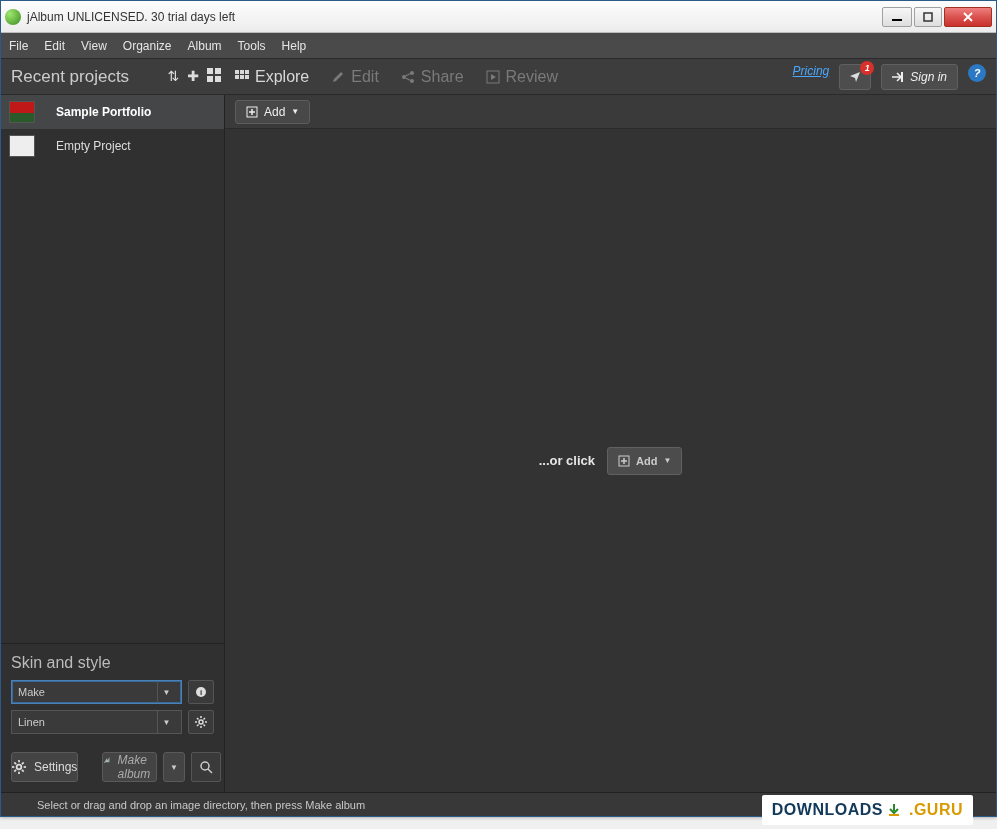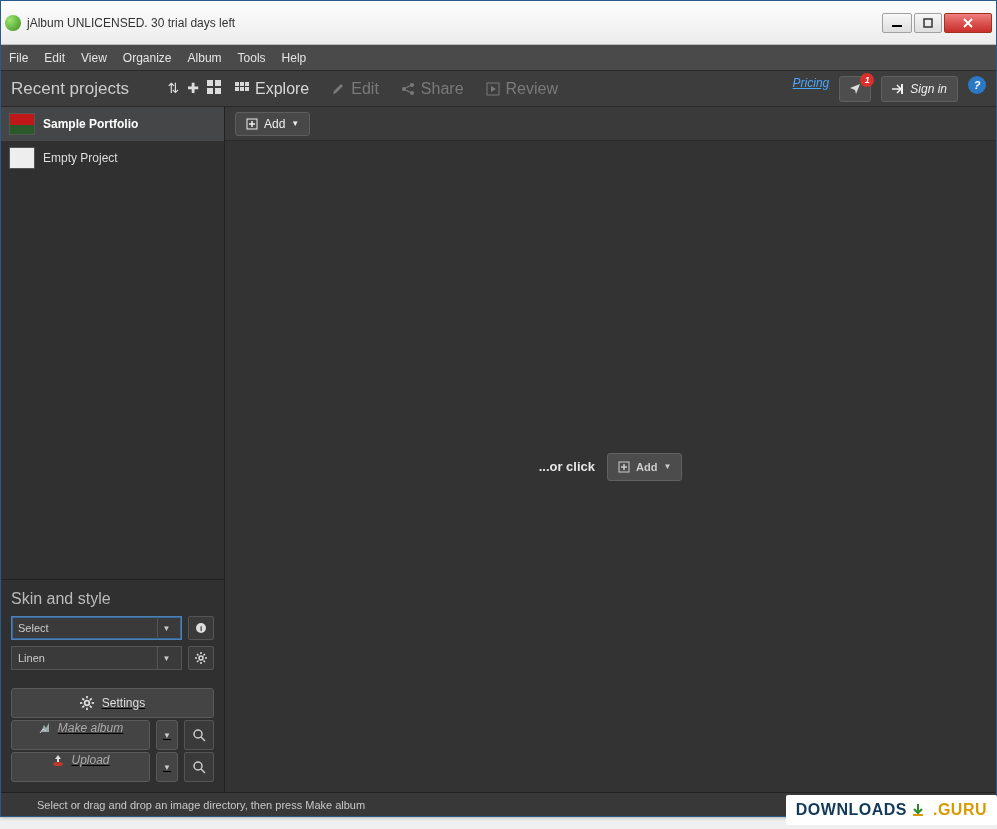--- a/index.html
+++ b/index.html
@@ -1,21 +1,21 @@
 <!DOCTYPE html>
 <html><head>
 <meta charset="utf-8">
 <style>
 * { margin: 0; padding: 0; box-sizing: border-box; font-family: "Segoe UI", Tahoma, sans-serif; }
 body { background: #f0f0f0; width: 997px; height: 829px; overflow: hidden; position: relative; }
 
 .window { width: 997px; height: 817px; background: #3a3a3a; border: 1px solid #2a5a8a; display: flex; flex-direction: column; box-shadow: 0 0 4px rgba(0,0,0,.4); }
 
 
-.titlebar { height: 44px; background: linear-gradient(#fdfdfd,#ececec); display: flex; align-items: center; padding: 0 4px; border-bottom: 1px solid #bbb; }
+.titlebar { height: 32px; background: linear-gradient(#fdfdfd,#ececec); display: flex; align-items: center; padding: 0 4px; border-bottom: 1px solid #bbb; }
 .titlebar .app-icon { width: 16px; height: 16px; border-radius: 50%; background: radial-gradient(circle at 30% 30%, #9fe870, #3a8a1f); margin-right: 6px; }
 .titlebar .title { font-size: 12px; color: #333; flex: 1; }
 .win-btns { display: flex; gap: 2px; }
 .win-btn { width: 30px; height: 20px; background: linear-gradient(#f7f7f7,#dedede); border: 1px solid #a0a0a0; border-radius: 2px; display: flex; align-items: center; justify-content: center; font-size: 10px; cursor: pointer; }
 .win-btn.max { width: 28px; }
 .win-btn.close { width: 48px; background: linear-gradient(#f08080,#d9534f,#c9302c); border-color: #a03020; color: #fff; }
 .win-btn svg { width: 10px; height: 10px; }
 
 
 .menubar { height: 26px; background: #4a4a4a; display: flex; align-items: center; padding: 0 8px; gap: 16px; color: #e5e5e5; font-size: 12px; border-bottom: 1px solid #2a2a2a; }
@@ -36,35 +36,35 @@
 .badge { position: absolute; top: -4px; right: -4px; width: 14px; height: 14px; background: #d9302c; border-radius: 50%; color: #fff; font-size: 9px; display: flex; align-items: center; justify-content: center; font-weight: bold; }
 .signin-btn { height: 26px; background: #4d4d4d; border: 1px solid #606060; border-radius: 3px; color: #eee; font-size: 12px; padding: 8px 10px; display: flex; align-items: center; gap: 6px; cursor: pointer; }
 .help-circle { width: 18px; height: 18px; border-radius: 50%; background: #2b78c4; color: #fff; font-size: 11px; font-weight: bold; display: flex; align-items: center; justify-content: center; cursor: pointer; }
 
 
 .body { flex: 1; display: flex; min-height: 0; }
 
 
 .sidebar { width: 224px; background: #303030; display: flex; flex-direction: column; border-right: 1px solid #222; }
 .project-list { flex: 1; overflow: auto; }
-.project { height: 34px; display: flex; align-items: center; gap: 8px; padding: 0 8px; color: #ddd; font-size: 12px; cursor: pointer; }
+.project { height: 34px; display: flex; align-items: center; gap: 21px; padding: 0 8px; color: #ddd; font-size: 12px; cursor: pointer; }
 .project.selected { background: #454647; color: #fff; font-weight: bold; }
 .project .thumb { width: 26px; height: 22px; background: #222; border: 1px solid #555; }
 .project .thumb.flower { background: linear-gradient(#c01818 0 55%, #2a5a2a 55% 100%); }
 .project .thumb.page { background: #eee; }
 
 .skin-panel { padding: 10px 10px 6px 10px; border-top: 1px solid #222; }
 .skin-title { color: #bbb; font-size: 16px; font-weight: 300; margin-bottom: 8px; }
 .combo-row { display: flex; gap: 6px; margin-bottom: 6px; }
 .combo { flex: 1; height: 24px; background: #3a3a3a; border: 1px solid #555; color: #ccc; font-size: 11px; display: flex; align-items: center; padding: 0 6px; cursor: pointer; }
 .combo.sel { border-color: #4a80b8; box-shadow: inset 0 0 0 1px #3a6a9a; }
 .combo .arrow { margin-left: auto; width: 18px; height: 100%; border-left: 1px solid #555; display: flex; align-items: center; justify-content: center; font-size: 8px; }
 .sq-btn { width: 26px; height: 24px; background: #3a3a3a; border: 1px solid #555; color: #ddd; display: flex; align-items: center; justify-content: center; cursor: pointer; border-radius: 2px; }
 
-.action-panel { padding: 6px 10px 10px 10px; display: flex; flex-direction: column; gap: 2px; text-decoration: underline; }
+.action-panel { padding: 6px 10px 10px 10px; display: flex; flex-direction: row; gap: 24px; }
 .wide-btn { height: 30px; background: #444; border: 1px solid #5a5a5a; border-radius: 3px; color: #ddd; font-size: 12px; display: flex; align-items: center; justify-content: center; gap: 8px; cursor: pointer; }
 .split-row { display: flex; gap: 6px; }
 .split-btn { flex: 1; height: 30px; background: #444; border: 1px solid #5a5a5a; border-radius: 3px; color: #aaa; font-size: 12px; font-style: italic; display: flex; justify-content: center; gap: 6px; cursor: pointer; }
 .split-arrow { width: 22px; height: 30px; background: #444; border: 1px solid #5a5a5a; border-radius: 3px; display: flex; align-items: center; justify-content: center; color: #ccc; font-size: 8px; cursor: pointer; }
 
 
 .main { flex: 1; background: #333; display: flex; flex-direction: column; }
 .info-bar { height: 28px; background: #fffde7; border-bottom: 1px solid #cbc68a; display: flex; align-items: center; padding: 0 8px; font-size: 11px; color: #333; }
 .bulb { width: 16px; height: 16px; border-radius: 50%; background: radial-gradient(circle at 40% 35%, #ffe680, #f0c000); margin-right: 10px; box-shadow: 0 0 0 1px #b89000 inset; }
 .info-close { margin-left: auto; width: 16px; height: 16px; display: flex; align-items: center; justify-content: center; color: #555; cursor: pointer; font-size: 12px; background: #e8e4c0; border: 1px solid #bdb878; }
@@ -74,21 +74,21 @@
 
 .canvas { flex: 1; background: #333; display: flex; flex-direction: column; align-items: center; justify-content: center; color: #e6e6e6; }
 .drop-text { font-size: 19px; font-weight: bold; text-align: center; line-height: 1.35; }
 .or-row { display: flex; align-items: center; gap: 12px; font-size: 13px; font-weight: bold; }
 .add-btn2 { height: 28px; background: #4c4c4c; border: 1px solid #606060; border-radius: 3px; color: #ccc; font-size: 11px; padding: 0 10px; display: flex; align-items: center; gap: 6px; cursor: pointer; }
 
 
 .statusbar { height: 24px; background: #383838; border-top: 1px solid #222; color: #c8c8c8; font-size: 11px; display: flex; align-items: center; padding: 0 36px; }
 
 
-.watermark { position: absolute; right: 0; bottom: 4px; height: 30px; background: #fff; border-radius: 2px; padding: 0 10px; display: flex; align-items: center; font-size: 16px; font-weight: bold; color: #12395a; letter-spacing: .5px; }
+.watermark { position: absolute; right: 24px; bottom: 4px; height: 30px; background: #fff; border-radius: 2px; padding: 0 10px; display: flex; align-items: center; font-size: 16px; font-weight: bold; color: #12395a; letter-spacing: .5px; }
 .watermark .g { color: #d99a00; margin-left: 4px; }
 .watermark .dl { width: 14px; height: 14px; margin: 0 4px; display: inline-block; }
 
 svg { fill: currentColor; }
 </style>
 </head>
 <body>
 
 <div class="window">
 
@@ -203,21 +203,21 @@
         <div class="project">
           <div class="thumb page"></div>
           <span>Empty Project</span>
         </div>
       </div>
 
       <div class="skin-panel">
         <div class="skin-title">Skin and style</div>
         <div class="combo-row">
           <div class="combo sel">
-            <span>Select</span>
+            <span>Make</span>
             <div class="arrow">▼</div>
           </div>
           <div class="sq-btn">
               <svg width="12" height="12" viewBox="0 0 12 12">
                 <circle cx="6" cy="6" r="5" fill="#ddd"></circle>
                 <text x="6" y="9" text-anchor="middle" font-size="8" font-weight="bold" fill="#333">i</text>
               </svg>
             </div>
         </div>
         <div class="combo-row">

